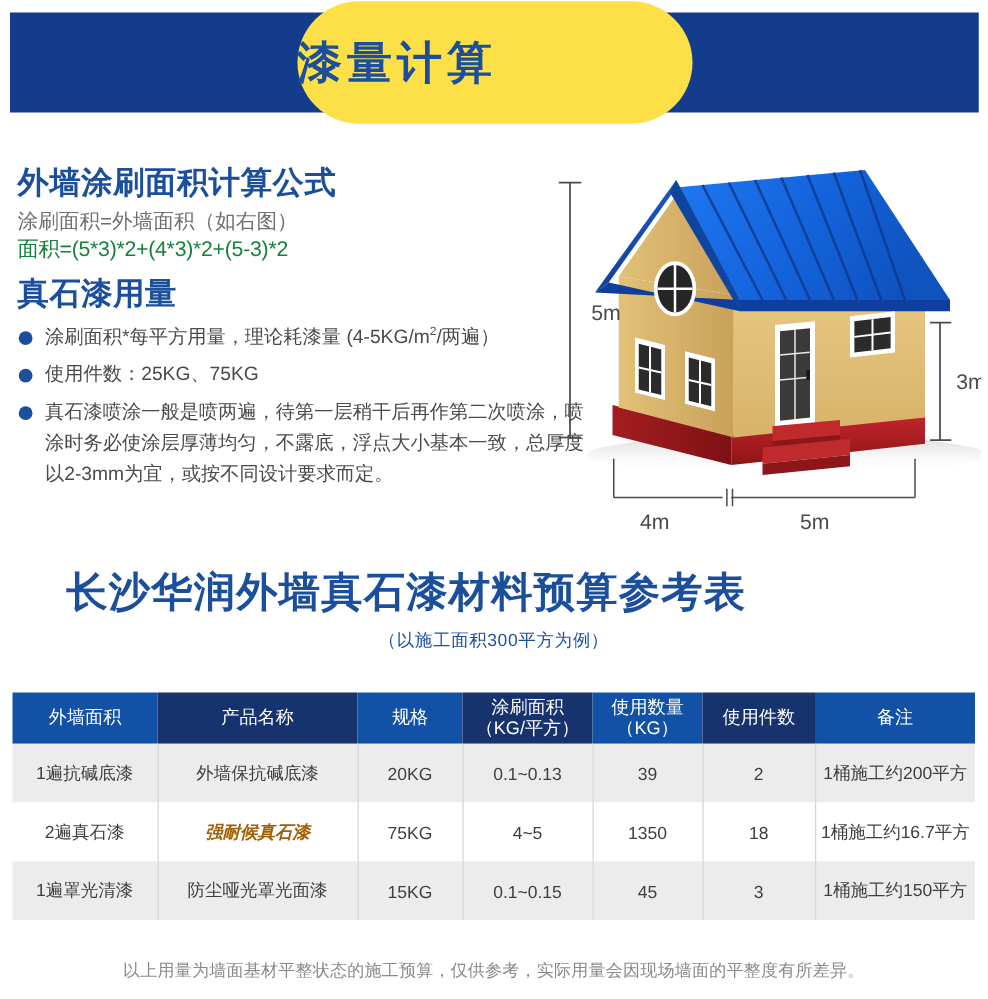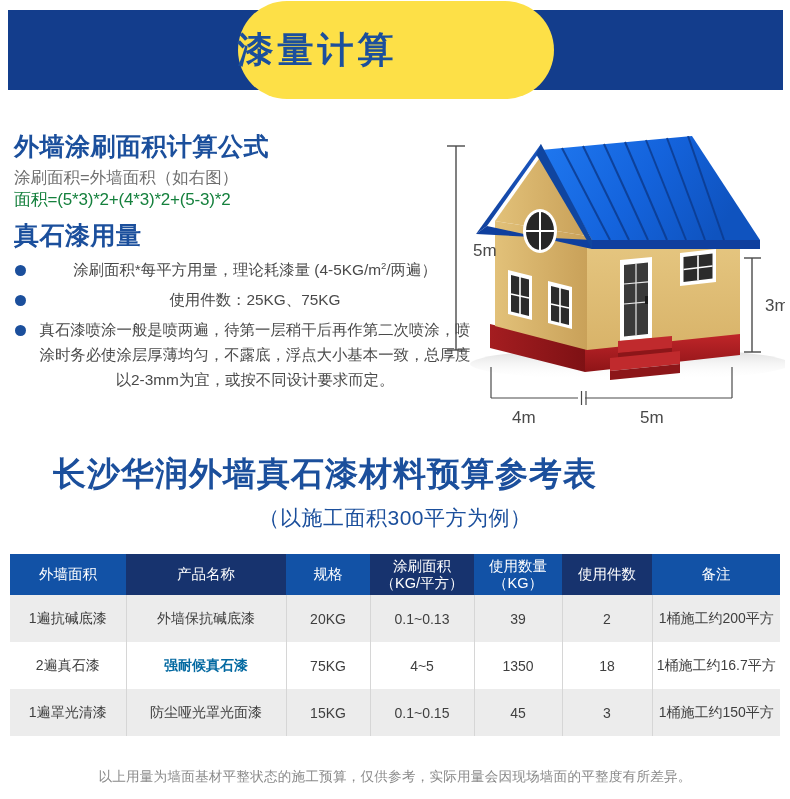--- a/index.html
+++ b/index.html
@@ -43,41 +43,40 @@
   }
   .h-blue2{
     color:#1b4f9c;font-size:25px;font-weight:bold;
     letter-spacing:0.5px;margin:9px 0 8px 0;line-height:1.15;
   }
   .bullets{margin:0;padding:0;list-style:none;}
   .bullets li{
     position:relative;padding-left:22px;
     color:#4a4a4a;font-size:15.4px;line-height:1.62;
     margin-bottom:5px;
-    text-align:center;
   }
   .bullets li .dot{
     position:absolute;left:1px;top:7px;
     width:11px;height:11px;border-radius:50%;background:#1b4f9c;
   }
   .bullets li sup{font-size:9.5px;vertical-align:super;}
 
   
   .house-wrap{position:absolute;left:440px;top:136px;width:345px;height:295px;}
   .house-svg{display:block;}
 
   
   .sec-title{
     position:absolute;left:0;top:455px;width:650px;text-align:center;
     color:#1b4f9c;font-size:33px;font-weight:bold;letter-spacing:1px;
     line-height:1.15;
   }
   .sec-sub{
     position:absolute;left:0;top:504px;width:790px;text-align:center;
-    color:#1b4f9c;font-size:21px;letter-spacing:0.5px;
+    color:#1b4f9c;font-size:14px;letter-spacing:0.5px;
   }
 
   
   .tbl{
     position:absolute;left:10px;top:554px;width:770px;
     border-collapse:collapse;table-layout:fixed;
   }
   .tbl th{
     height:41px;color:#ffffff;font-size:14.5px;font-weight:normal;
     text-align:center;padding:0 2px;line-height:1.12;
@@ -85,21 +84,21 @@
   }
   .tbl th.c-light{background:#1252a6;}
   .tbl th.c-dark{background:#17336e;}
   .tbl td{
     height:47px;text-align:center;color:#3f3f3f;font-size:14px;
     border-right:1px solid #d6d6d6;padding:0 2px;
   }
   .tbl td:last-child{border-right:none;}
   .tbl tr.r-gray td{background:#ececec;}
   .tbl tr.r-white td{background:#ffffff;}
-  .tbl td.bold{font-weight:bold;color:#0369a1;}
+  .tbl td.bold{font-weight:bold;color:#a16207;font-style:italic;}
 
   
   .foot-note{
     position:absolute;left:0;top:768px;width:790px;text-align:center;
     color:#8a8a8a;font-size:13.6px;letter-spacing:0.2px;
   }
 </style>
 </head>
 <body>
 

